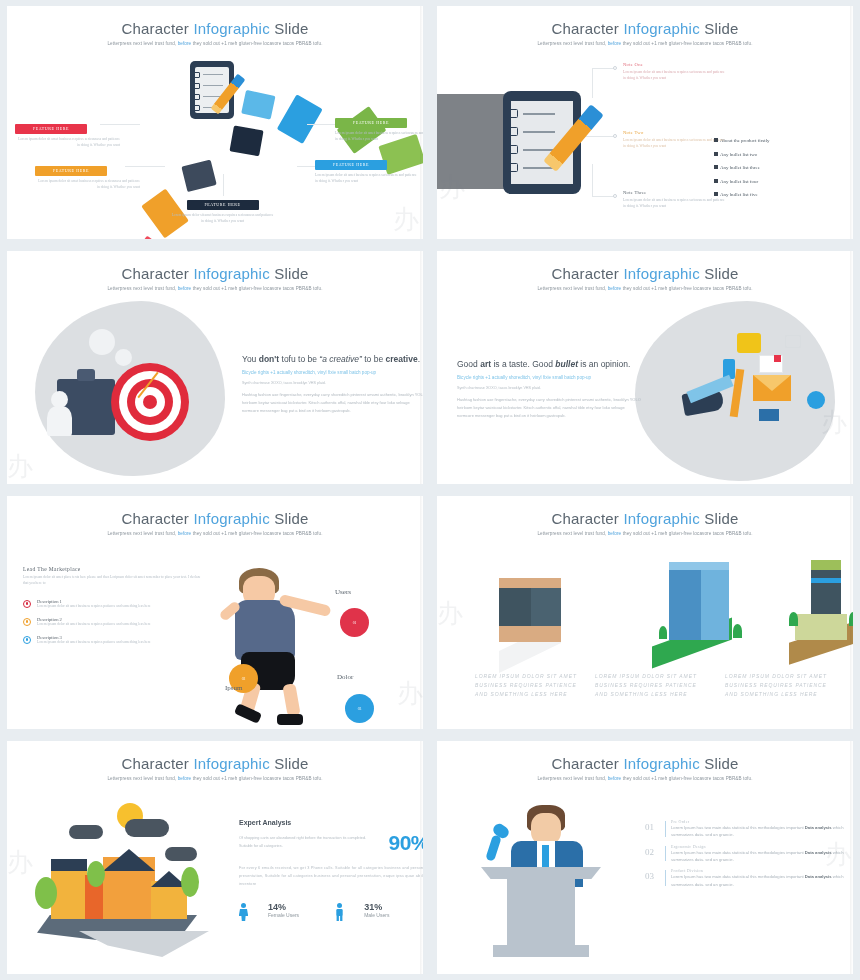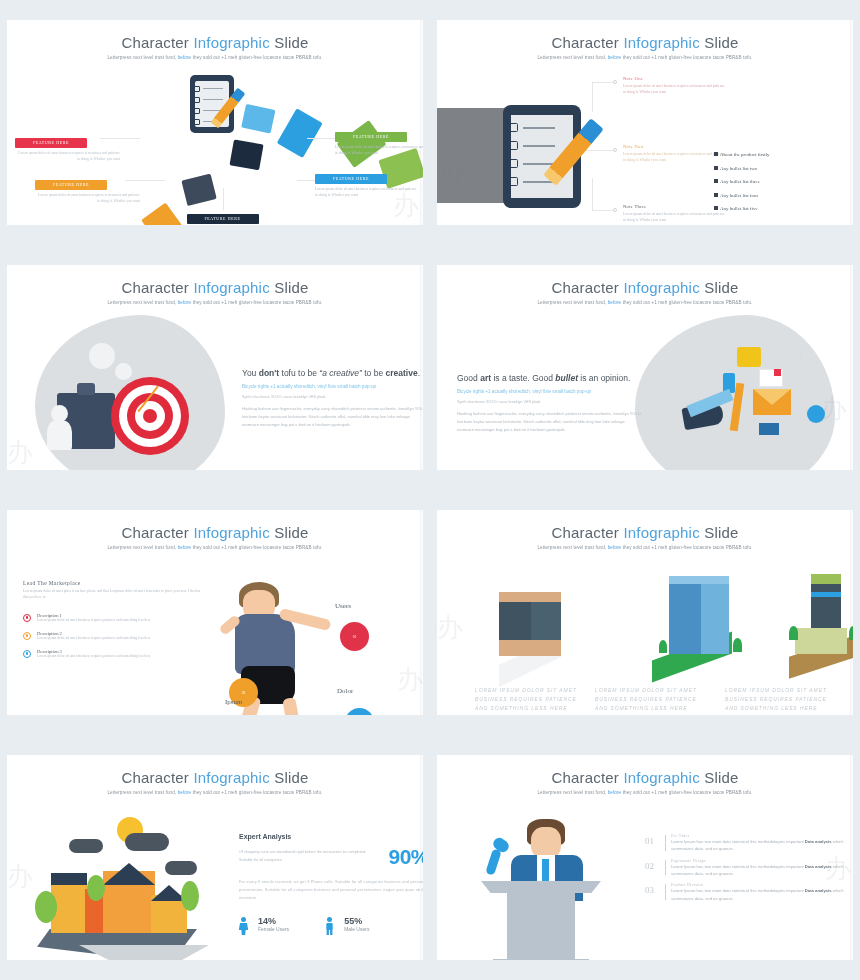--- a/index.html
+++ b/index.html
@@ -11,21 +11,21 @@
   }
   .grid {
     width: 860px; height: 980px;
     display: grid;
     grid-template-columns: 430px 430px;
     grid-template-rows: 245px 245px 245px 245px;
   }
   .slide {
     position: relative;
     background: #ffffff;
-    margin: 20px 7px;
+    margin: 6px 7px;
     overflow: hidden;
   }
   .slide::after{
     content:""; position:absolute; right:0; top:0; bottom:0; width:3px;
     background:linear-gradient(to right,rgba(0,0,0,0.05),rgba(0,0,0,0));
   }
   
   .hdr { text-align:center; padding-top:14px; }
   .title { font-size:15px; color:#5b6670; font-weight:400; letter-spacing:.2px; }
   .title .hl { color:#4fa3dd; }
@@ -110,21 +110,21 @@
 
   
   .bcap{ position:absolute; width:112px; font-size:5px; line-height:1.75; color:#c3cad0;
          font-family:"Liberation Sans",sans-serif; letter-spacing:.9px; font-style:italic; text-transform:uppercase;}
   .bld{position:absolute;}
 
   
   .ea h4{font-size:7px; color:#4a545e; font-weight:700;}
   .eatxt{font-size:3.8px; color:#b4bcc3; line-height:2.1;}
   .big90{font-size:21px; color:#2b9fe0; font-weight:700; letter-spacing:-.5px;}
-  .stat{ display:flex; align-items:flex-start; gap:10px;}
+  .stat{ display:flex; align-items:flex-start; gap:20px;}
   .stat .num{font-size:9px;color:#4a545e;font-weight:700;line-height:1;}
   .stat .lbl{font-size:5px;color:#8d969d;}
 
   
   .step{ position:relative; padding-left:26px; margin-bottom:5px;}
   .step .n{ position:absolute; left:0; top:3px; font-size:9px; color:#c2cad1; font-family:"Liberation Serif",serif;}
   .step .bar{ position:absolute; left:20px; top:2px; bottom:2px; width:1px; background:#b9d6ea;}
   .step h5{font-size:4px; color:#b9c1c8; font-weight:400; font-family:"Liberation Serif",serif; letter-spacing:.3px;}
   .step p{font-size:4.2px; color:#a9b2ba; line-height:1.75;}
   .step p b{color:#6b757d;}
@@ -459,21 +459,21 @@
           </div>
         </div>
         <div class="stat">
           <svg width="9" height="18" viewBox="0 0 9 18">
               <circle cx="4.5" cy="2.5" r="2.5" fill="#2b9fe0"></circle>
               <rect x="1.3" y="6" width="6.4" height="7" rx="1.4" fill="#2b9fe0"></rect>
               <rect x="1.6" y="12" width="2.3" height="6" fill="#2b9fe0"></rect>
               <rect x="5.1" y="12" width="2.3" height="6" fill="#2b9fe0"></rect>
             </svg>
           <div>
-            <div class="num">55%</div>
+            <div class="num">31%</div>
             <div class="lbl">Male Users</div>
           </div>
         </div>
       </div>
     </div>
     <div class="wm" style="left:0;top:104px;">办</div>
   </div>
 
   <div class="slide">
     <div class="hdr">

